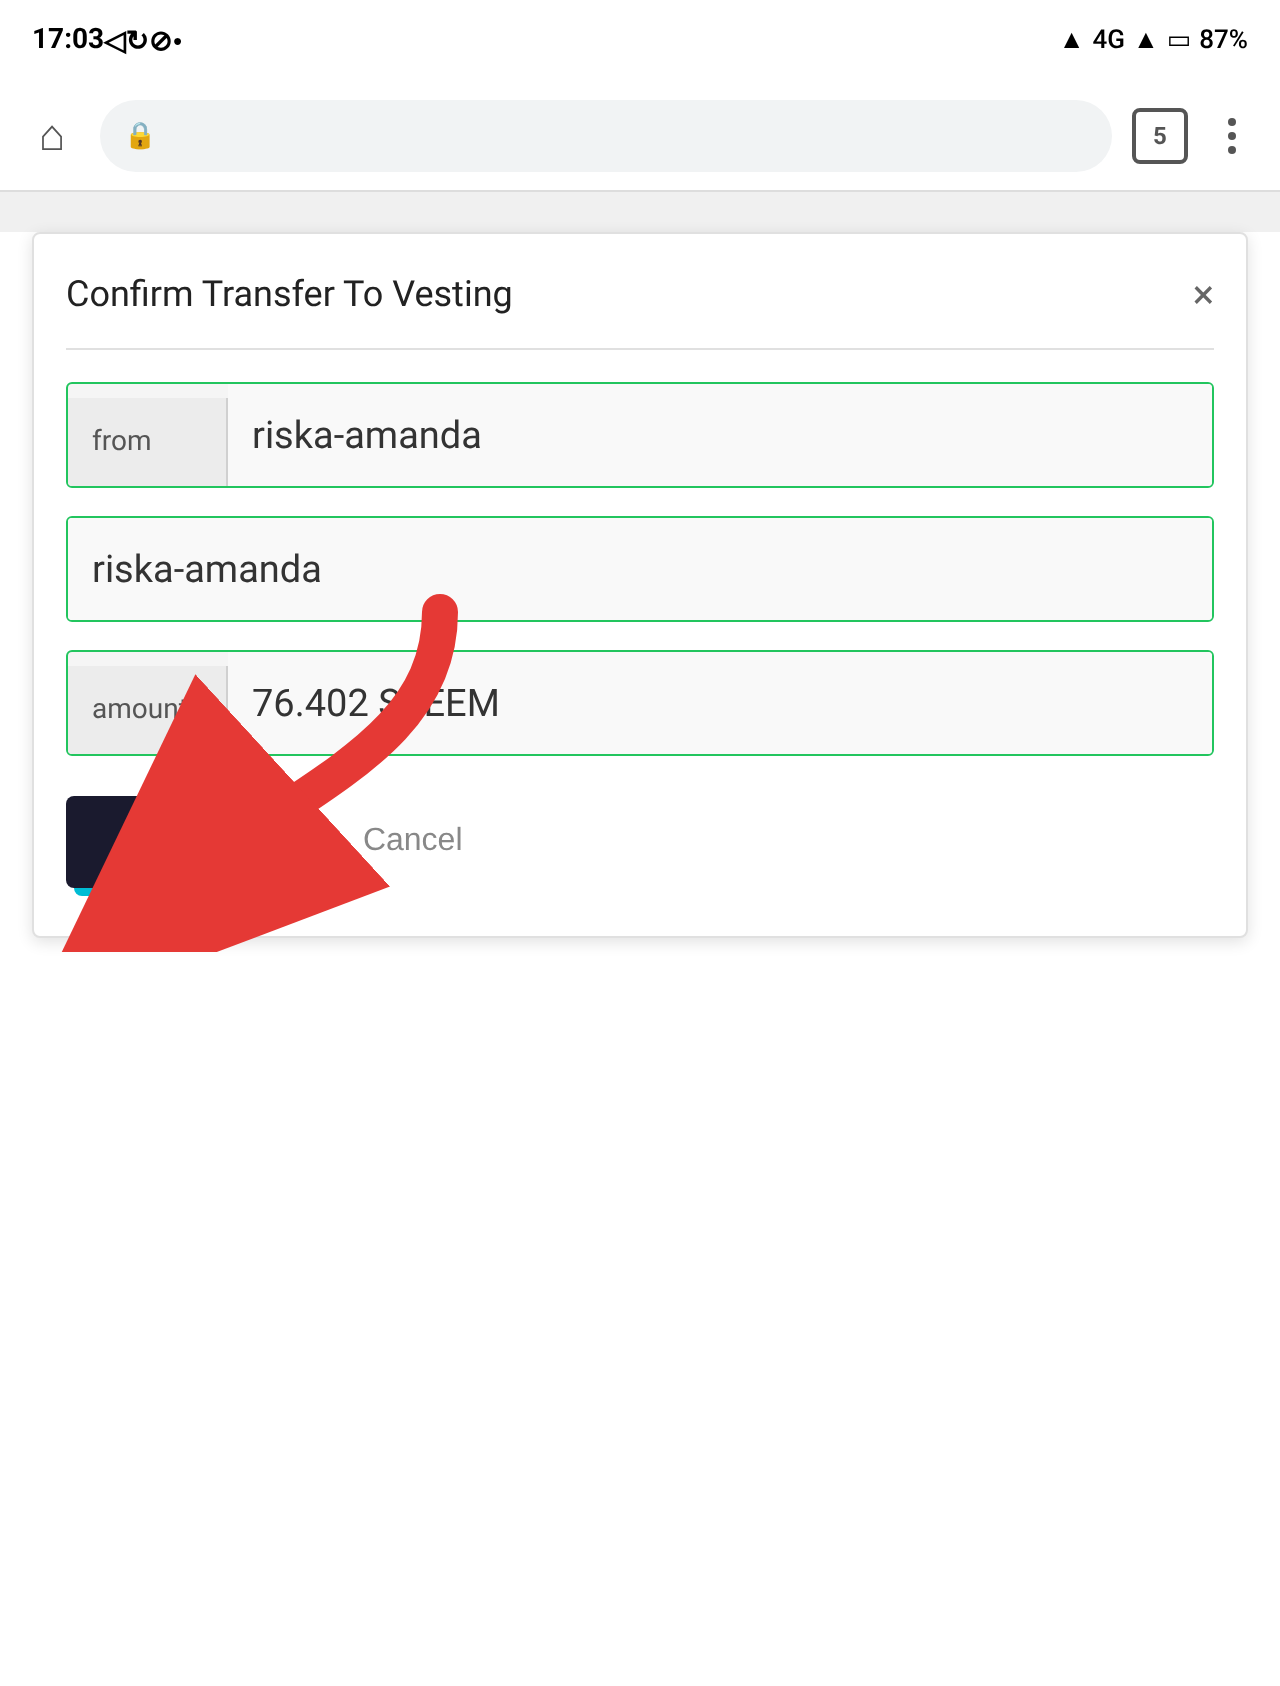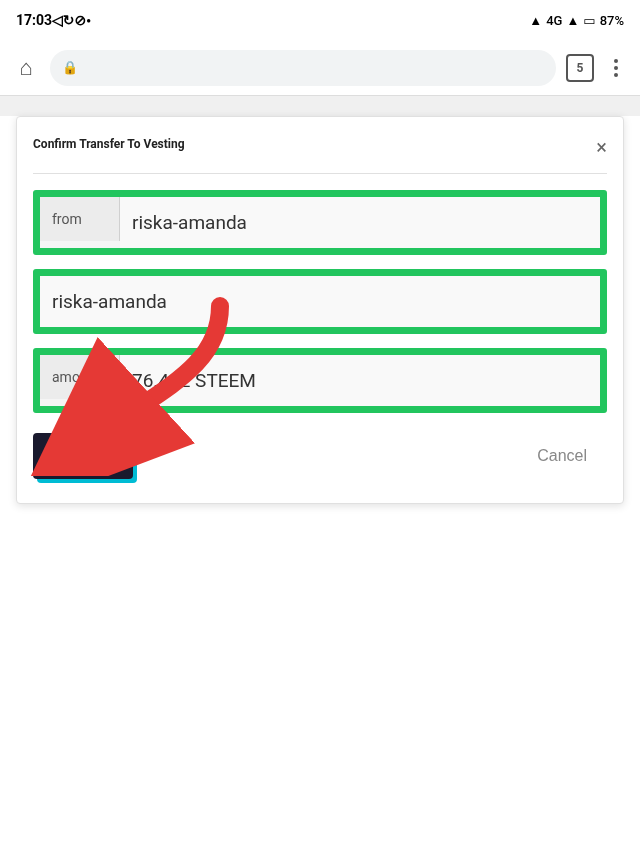--- a/index.html
+++ b/index.html
@@ -116,41 +116,41 @@
       padding: 20px 16px 24px;
       box-shadow: 0 2px 8px rgba(0,0,0,0.12);
     }
     .dialog-header {
       display: flex;
       justify-content: space-between;
       align-items: flex-start;
       margin-bottom: 16px;
     }
     .dialog-title {
-      font-size: 12px;
-      font-weight: 700;
+      font-size: 18px;
+      font-weight: 400;
       color: #222;
     }
     .close-btn {
       font-size: 20px;
       color: #666;
       cursor: pointer;
       line-height: 1;
     }
     .dialog-divider {
       border: none;
       border-top: 1px solid #e0e0e0;
       margin-bottom: 16px;
     }
 
     
     .form-row {
       display: flex;
-      align-items: flex-start;
-      border: 7px solid #22c55e;
+      align-items: flex-end;
+      border: 1px solid #22c55e;
       border-radius: 3px;
       margin-bottom: 10px;
       background: #f5f5f5;
       overflow: hidden;
       margin-top: 14px;
     }
     .form-label {
       padding: 14px 12px;
       font-size: 14px;
       color: #555;
@@ -170,21 +170,20 @@
       align-items: center;
     }
     .form-value.empty {
       min-height: 48px;
     }
 
     
     .dialog-buttons {
       display: flex;
       align-items: center;
-      justify-content: space-between;
       margin-top: 20px;
       gap: 28px;
     }
     .ok-btn {
       background: #1a1a2e;
       color: #fff;
       border: none;
       padding: 14px 40px;
       font-size: 16px;
       font-weight: 500;

